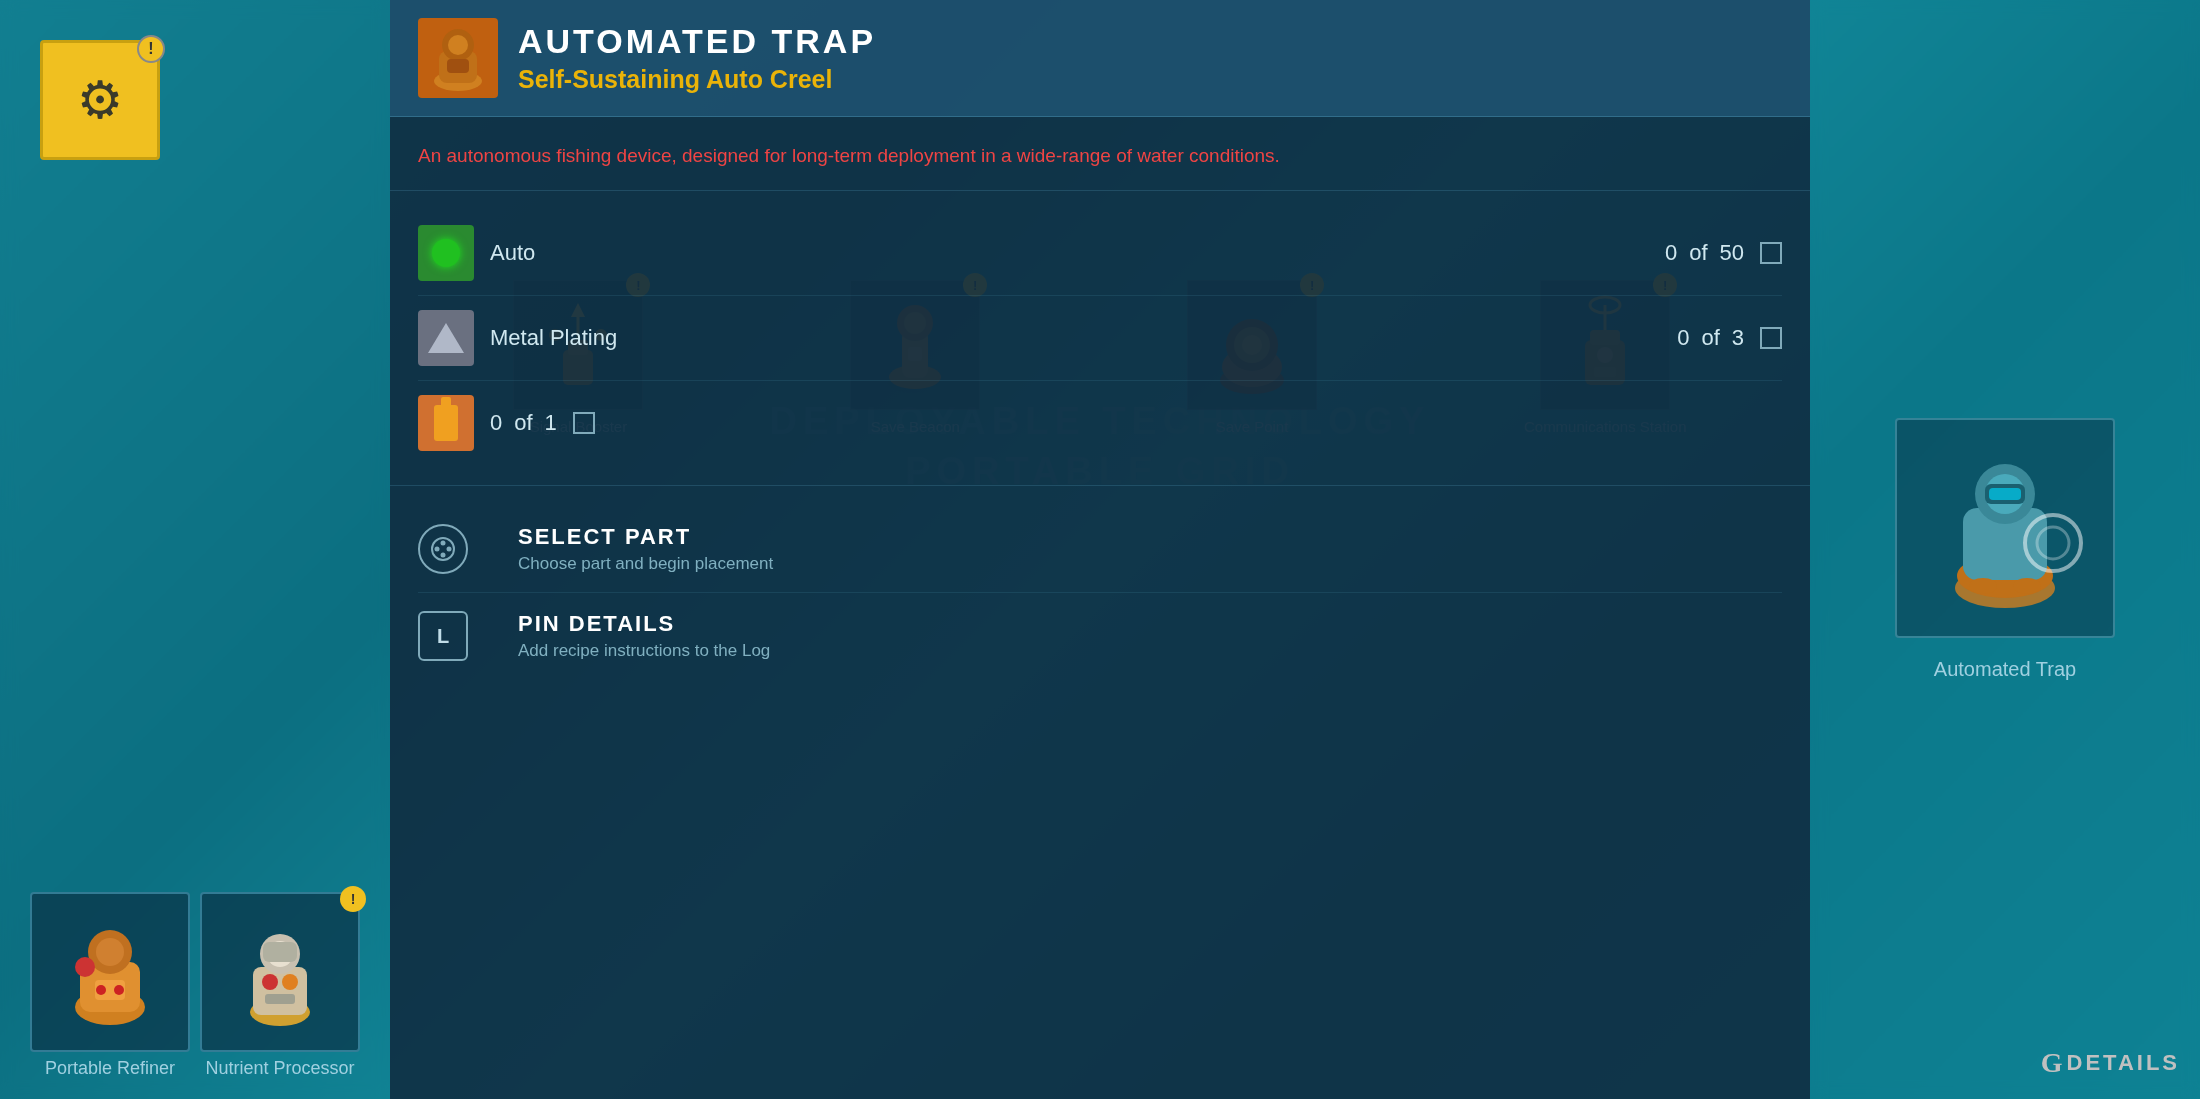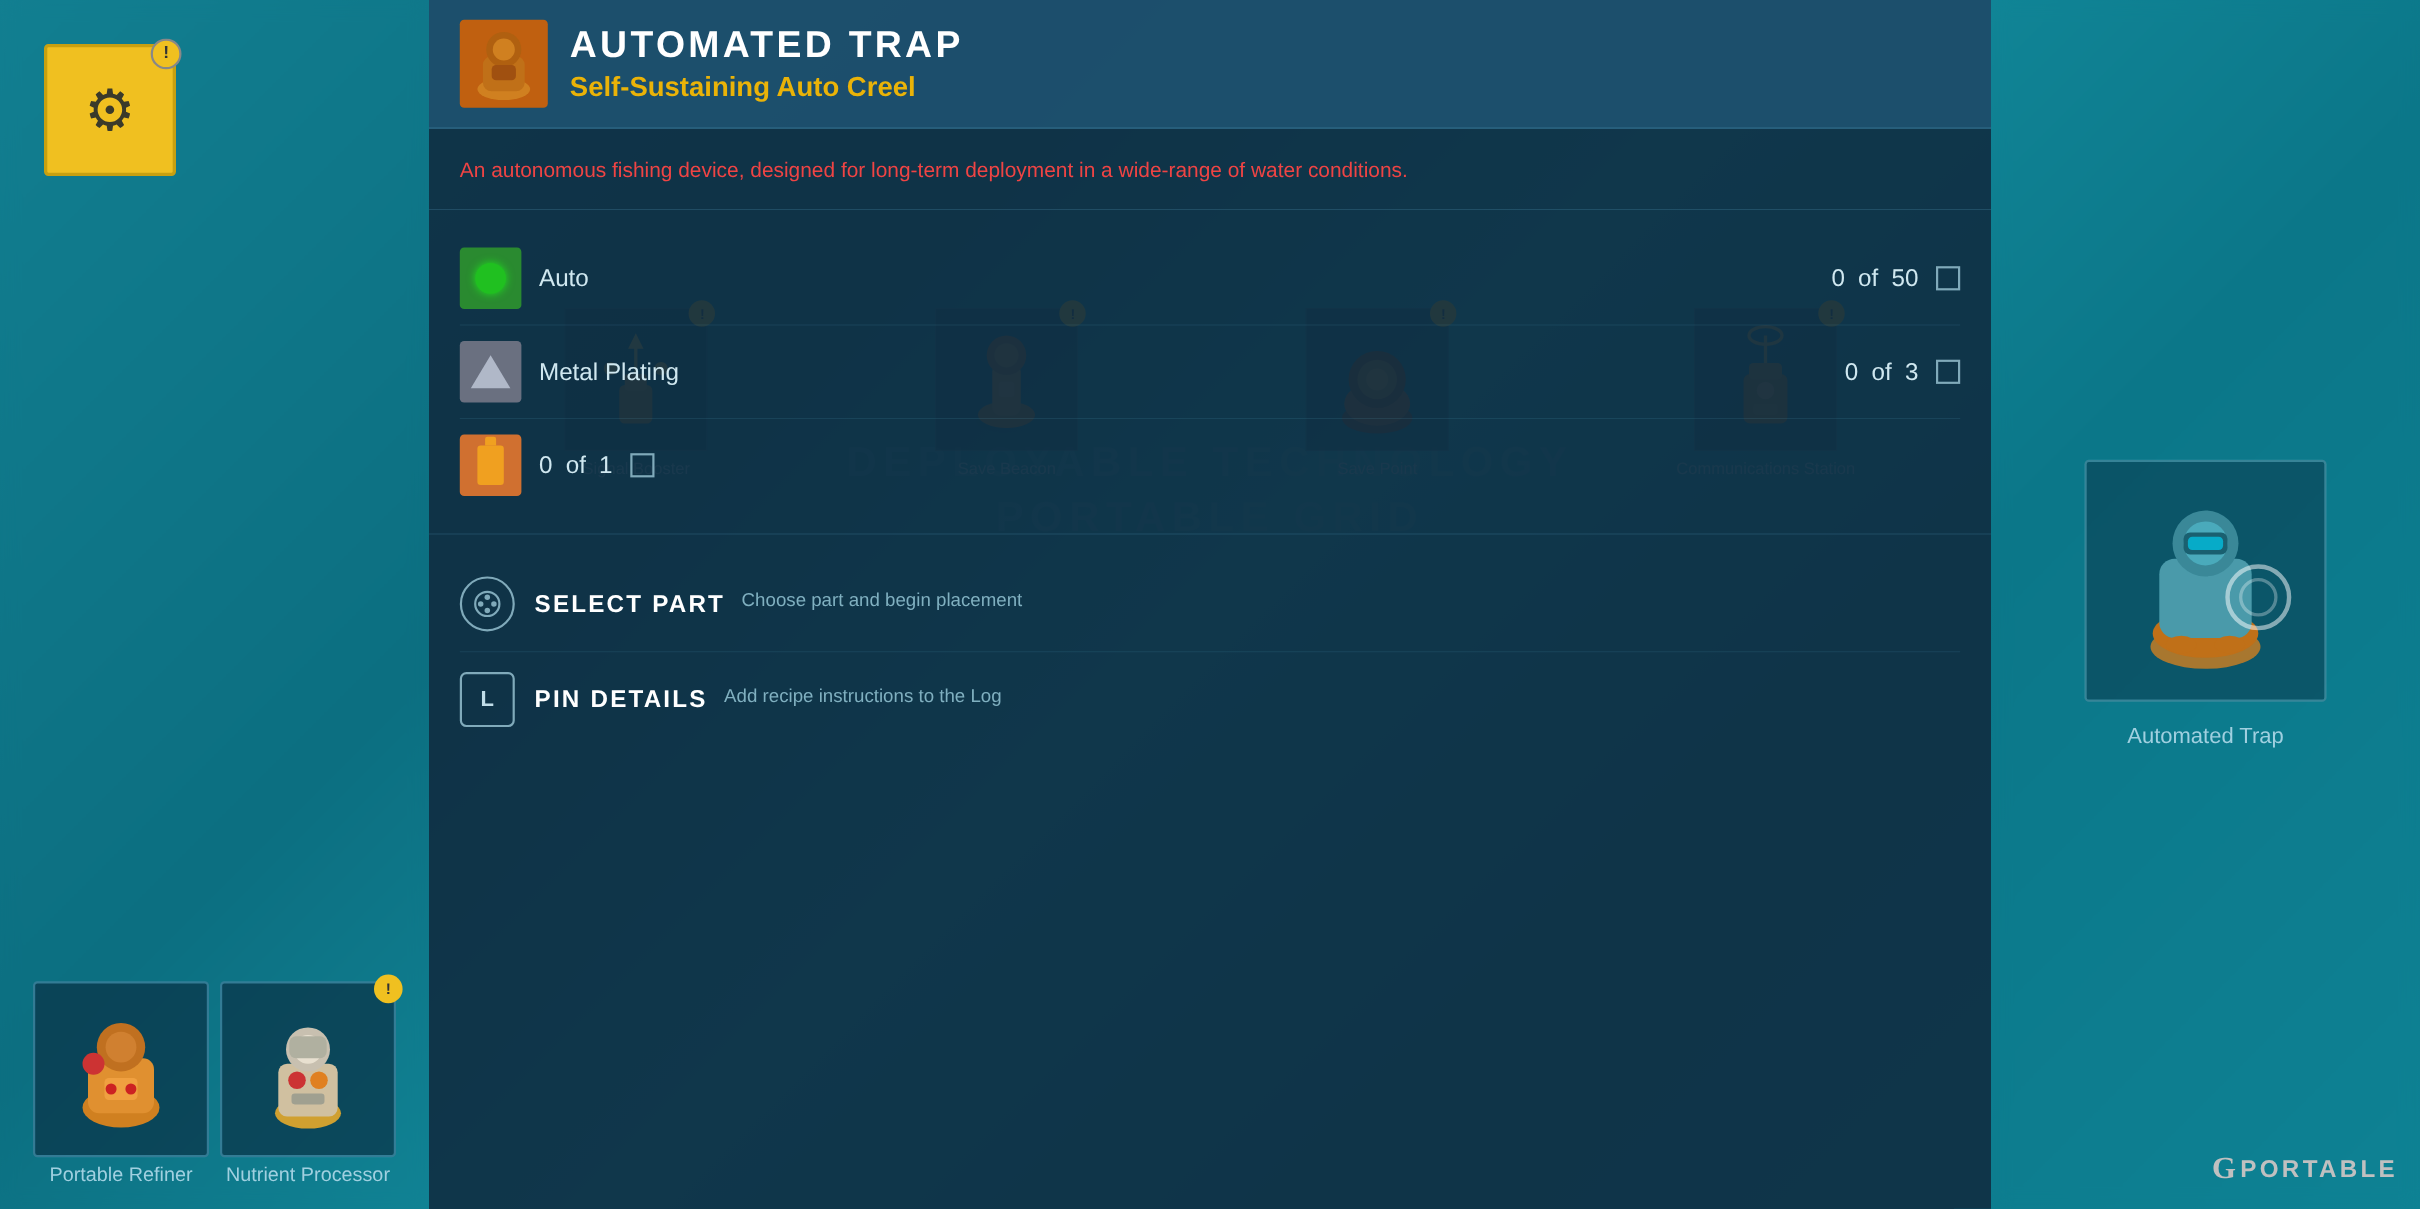--- a/index.html
+++ b/index.html
@@ -408,22 +408,23 @@
       border: 2px solid #80aaba;
       border-radius: 50%;
       display: flex; align-items: center; justify-content: center;
       color: #c0dde8;
       font-size: 22px;
       flex-shrink: 0;
     }
 
     .action-text {
       display: flex;
-      flex-direction: row;
-      gap: 15px;
+      flex-direction: column;
+      gap: 4px;
+      margin-left: 32px;
     }
 
     .action-title {
       color: #ffffff;
       font-size: 22px;
       font-weight: bold;
       letter-spacing: 2px;
       text-transform: uppercase;
     }
 
@@ -697,14 +698,14 @@
         <span class="action-desc">Add recipe instructions to the Log</span>
       </div>
     </div>
 
   </div>
 
 </div>
 
 <div class="watermark">
   <span class="watermark-g">G</span>
-  <span class="watermark-text">PORTABLE</span>
+  <span class="watermark-text">DETAILS</span>
 </div>
 
 </body></html>

